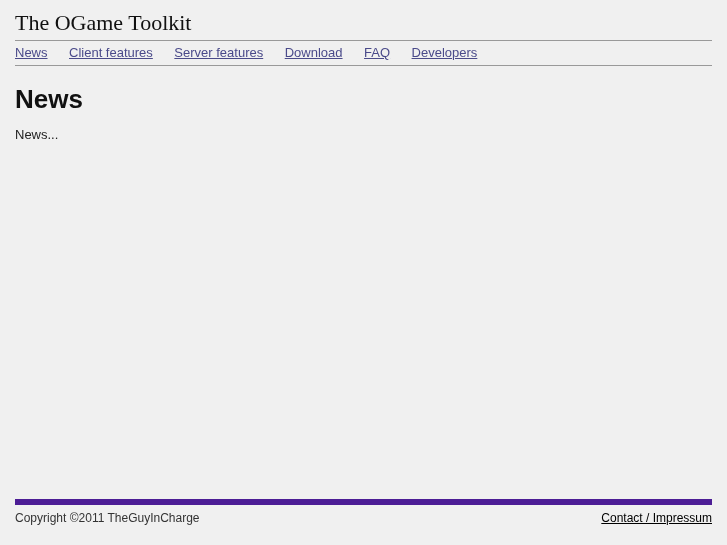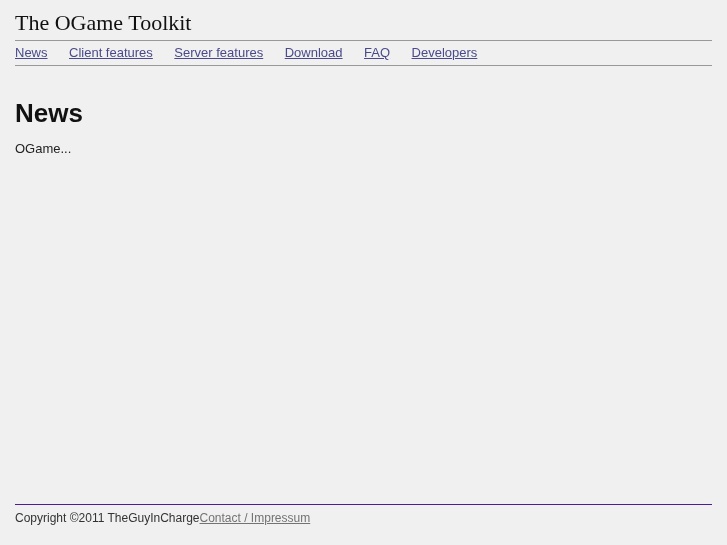--- a/index.html
+++ b/index.html
@@ -29,21 +29,21 @@
       font-weight: normal;
       font-family: Georgia, serif;
       color: #111;
       margin-bottom: 4px;
     }
 
     nav {
       border-top: 1px solid #999;
       border-bottom: 1px solid #999;
       padding: 4px 0;
-      margin-bottom: 32px;
+      margin-bottom: 18px;
     }
 
     nav a {
       color: #4a4a8a;
       text-decoration: underline;
       font-size: 13px;
       margin-right: 18px;
       font-family: Arial, sans-serif;
     }
 
@@ -60,37 +60,37 @@
       font-size: 13px;
       font-family: Arial, sans-serif;
       color: #222;
     }
 
     footer {
       position: absolute;
       bottom: 20px;
       left: 15px;
       right: 15px;
-      border-top: 1px solid #4c1d95;
+      border-top: 6px solid #4c1d95;
       padding-top: 6px;
       display: flex;
-      justify-content: flex-start;
+      justify-content: space-between;
       align-items: center;
     }
 
     .footer-copyright {
       font-size: 12px;
       font-family: Arial, sans-serif;
       color: #333;
     }
 
     .footer-link {
       font-size: 12px;
       font-family: Arial, sans-serif;
-      color: #737373;
+      color: #000000;
       text-decoration: underline;
     }
   </style>
 </head>
 <body>
 
 <div class="page-wrapper">
 
   <div class="site-title">The OGame Toolkit</div>
 
@@ -98,20 +98,20 @@
     <a href="#">News</a>
     <a href="#">Client features</a>
     <a href="#">Server features</a>
     <a href="#">Download</a>
     <a href="#">FAQ</a>
     <a href="#">Developers</a>
   </nav>
 
   <h1 class="page-heading">News</h1>
 
-  <p class="content-text">OGame...</p>
+  <p class="content-text">News...</p>
 
   <footer>
     <span class="footer-copyright">Copyright ©2011 TheGuyInCharge</span>
     <a href="#" class="footer-link">Contact / Impressum</a>
   </footer>
 
 </div>
 
 </body></html>

